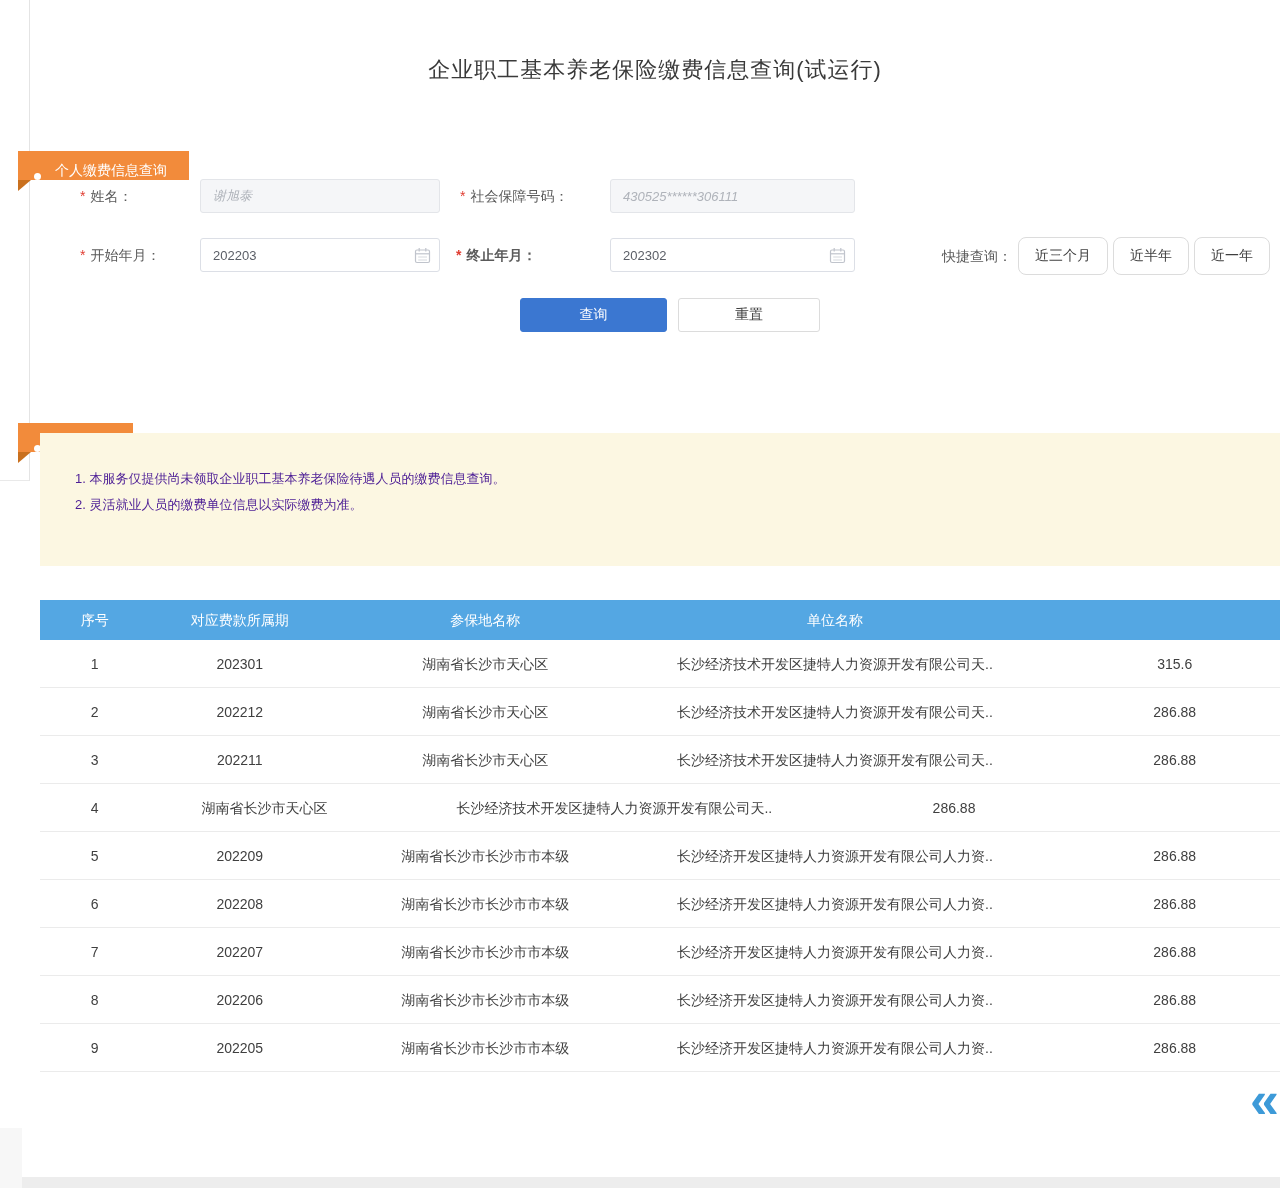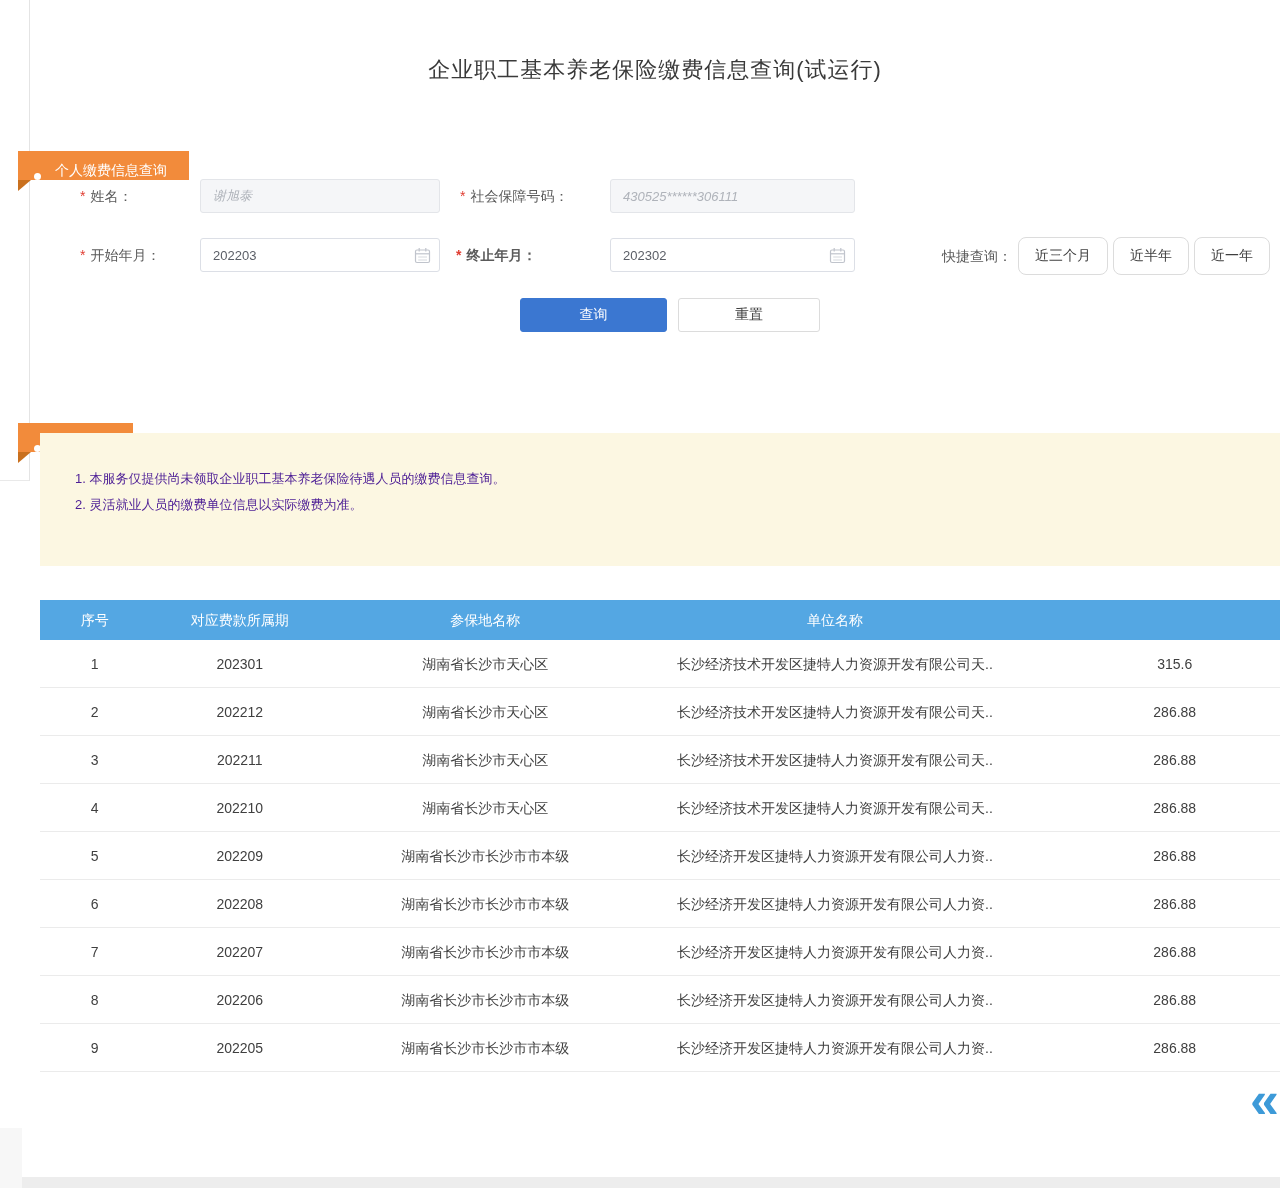--- a/index.html
+++ b/index.html
@@ -174,21 +174,20 @@
       </div>
       <div class="trow">
         <div class="tcell c0">3</div>
         <div class="tcell c1">202211</div>
         <div class="tcell c2">湖南省长沙市天心区</div>
         <div class="tcell c3">长沙经济技术开发区捷特人力资源开发有限公司天..</div>
         <div class="tcell c4">286.88</div>
       </div>
       <div class="trow">
         <div class="tcell c0">4</div>
-        <div class="tcell c1">202210</div>
         <div class="tcell c2">湖南省长沙市天心区</div>
         <div class="tcell c3">长沙经济技术开发区捷特人力资源开发有限公司天..</div>
         <div class="tcell c4">286.88</div>
       </div>
       <div class="trow">
         <div class="tcell c0">5</div>
         <div class="tcell c1">202209</div>
         <div class="tcell c2">湖南省长沙市长沙市市本级</div>
         <div class="tcell c3">长沙经济开发区捷特人力资源开发有限公司人力资..</div>
         <div class="tcell c4">286.88</div>

